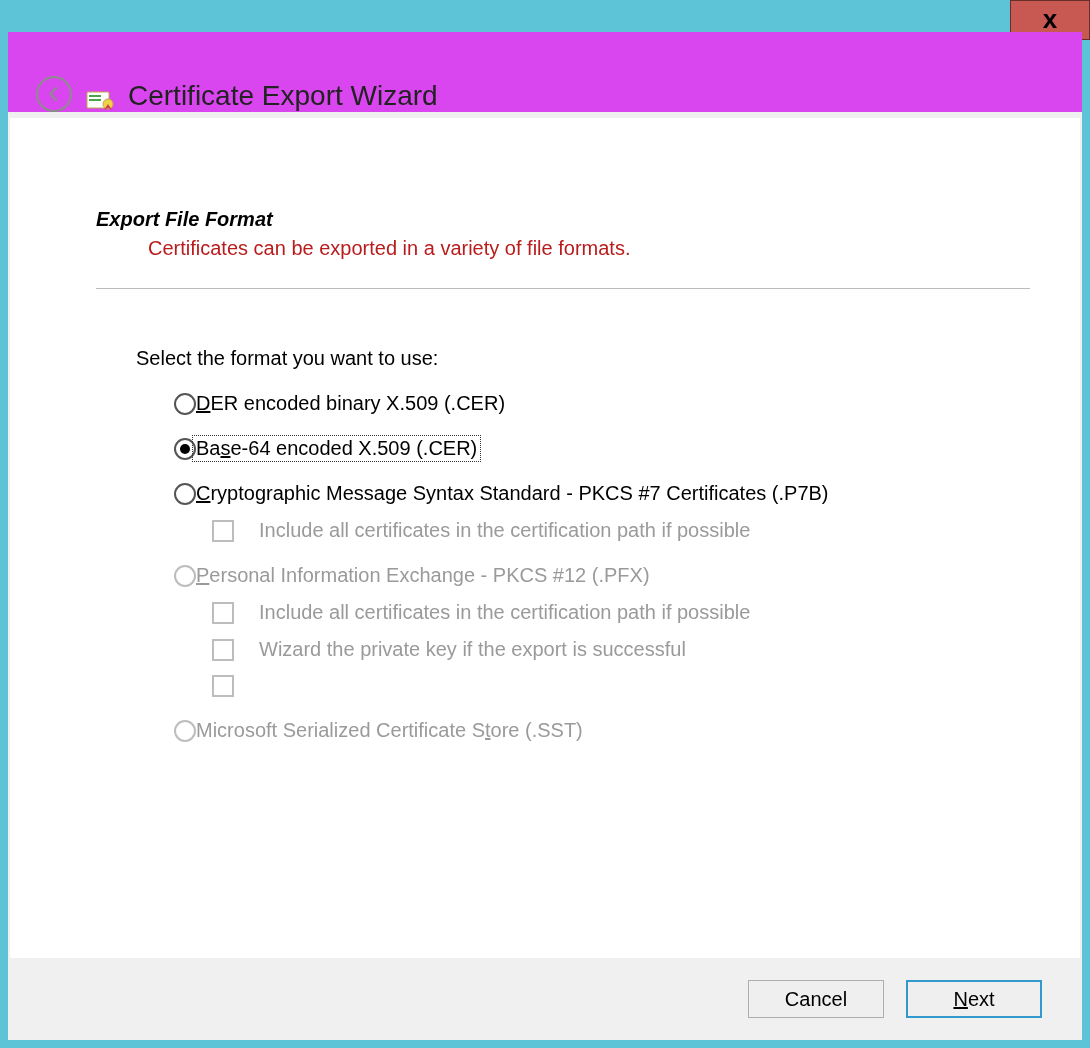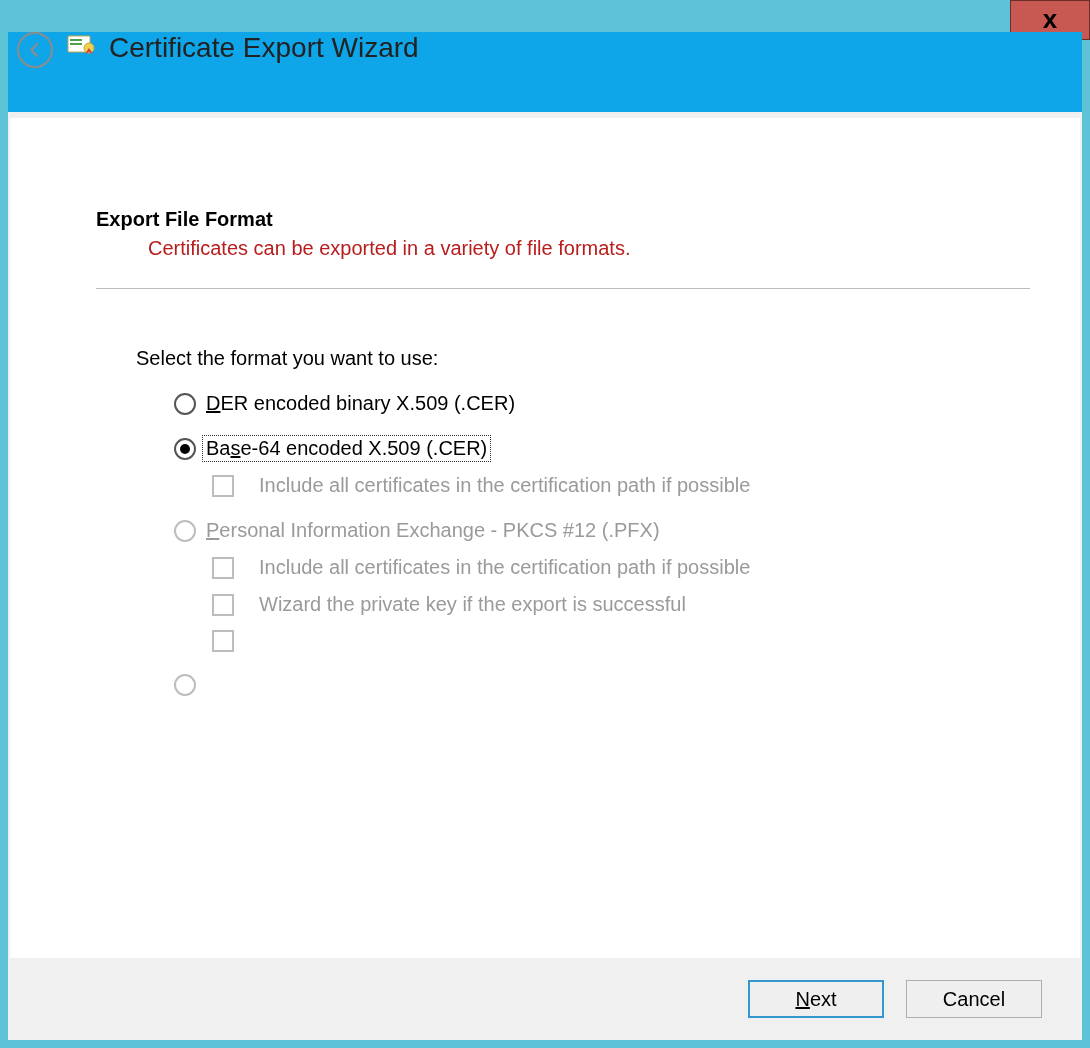--- a/index.html
+++ b/index.html
@@ -31,25 +31,25 @@
     color: #000;
     cursor: pointer;
   }
   .wizard {
     position: absolute;
     left: 8px; right: 8px; top: 32px; bottom: 8px;
     background: #f0f0f0;
   }
   .header {
     display:flex;
-    align-items:flex-start;
+    align-items:flex-end;
     height: 80px;
-    padding-left:9px;
+    padding-left:28px;
     gap:14px;
-    background: #0ea5e9;
+    background: #d946ef;
   }
   .back-circle {
     width:36px; height:36px;
     border:2px solid #8c8c8c;
     border-radius:50%;
     display:flex; align-items:center; justify-content:center;
     cursor:pointer;
   }
   .back-circle svg { width:18px; height:18px; }
   .cert-icon { width:28px; height:24px; }
@@ -67,20 +67,21 @@
     padding-top:90px;
   }
   .section {
     margin-left:86px;
     margin-right:48px;
   }
   .section-title {
     font-weight:bold;
     font-size:20px;
     color:#000;
+    font-style:italic;
   }
   .section-desc {
     font-size:20px;
     color:#b91c1c;
     margin-top:6px;
     margin-left:52px;
   }
   .divider {
     border:none;
     border-top:1px solid #bbb;
@@ -92,21 +93,20 @@
     margin:58px 0 0 126px;
   }
   .options {
     margin:22px 0 0 164px;
     font-size:20px;
     color:#000;
   }
   .radio-row {
     display:flex;
     align-items:center;
-    gap:10px;
     margin-top:22px;
     cursor:pointer;
   }
   .radio-row:first-child { margin-top:0; }
   .radio-glyph {
     width:22px; height:22px;
     border:2px solid #555;
     border-radius:50%;
     display:flex; align-items:center; justify-content:center;
     flex-shrink:0;
@@ -203,20 +203,24 @@
         <div class="radio-row">
           <div class="radio-glyph"></div>
           <span class="radio-label"><span></span><span class="ul">D</span><span>ER encoded binary X.509 (.CER)</span></span>
         </div>
 
         <div class="radio-row">
           <div class="radio-glyph checked"></div>
           <span class="radio-label focus"><span>Ba</span><span class="ul">s</span><span>e-64 encoded X.509 (.CER)</span></span>
         </div>
 
+        <div class="radio-row">
+          <div class="radio-glyph"></div>
+          <span class="radio-label"><span></span><span class="ul">C</span><span>ryptographic Message Syntax Standard - PKCS #7 Certificates (.P7B)</span></span>
+        </div>
 
         <div class="sub-checks">
           <div class="check-row">
             <div class="check-glyph"></div>
             <span class="chk-label"><span></span><span class="ul">I</span><span>nclude all certificates in the certification path if possible</span></span>
           </div>
         </div>
 
         <div class="radio-row disabled">
           <div class="radio-glyph"></div>
@@ -232,25 +236,26 @@
             <div class="check-glyph"></div>
             <span class="chk-label"><span>Wizard the private </span><span class="ul">k</span><span>ey if the export is successful</span></span>
           </div>
           <div class="check-row">
             <div class="check-glyph"></div>
           </div>
         </div>
 
         <div class="radio-row disabled">
           <div class="radio-glyph"></div>
+          <span class="radio-label"><span>Microsoft Serialized Certificate S</span><span class="ul">t</span><span>ore (.SST)</span></span>
         </div>
 
       </div>
     </div>
 
     <div class="footer">
+      <div class="btn">Cancel</div>
       <div class="btn primary">
           <span><span class="ul">N</span><span>ext</span></span>
         </div>
-      <div class="btn">Cancel</div>
     </div>
   </div>
 </div>
 
 </body></html>

